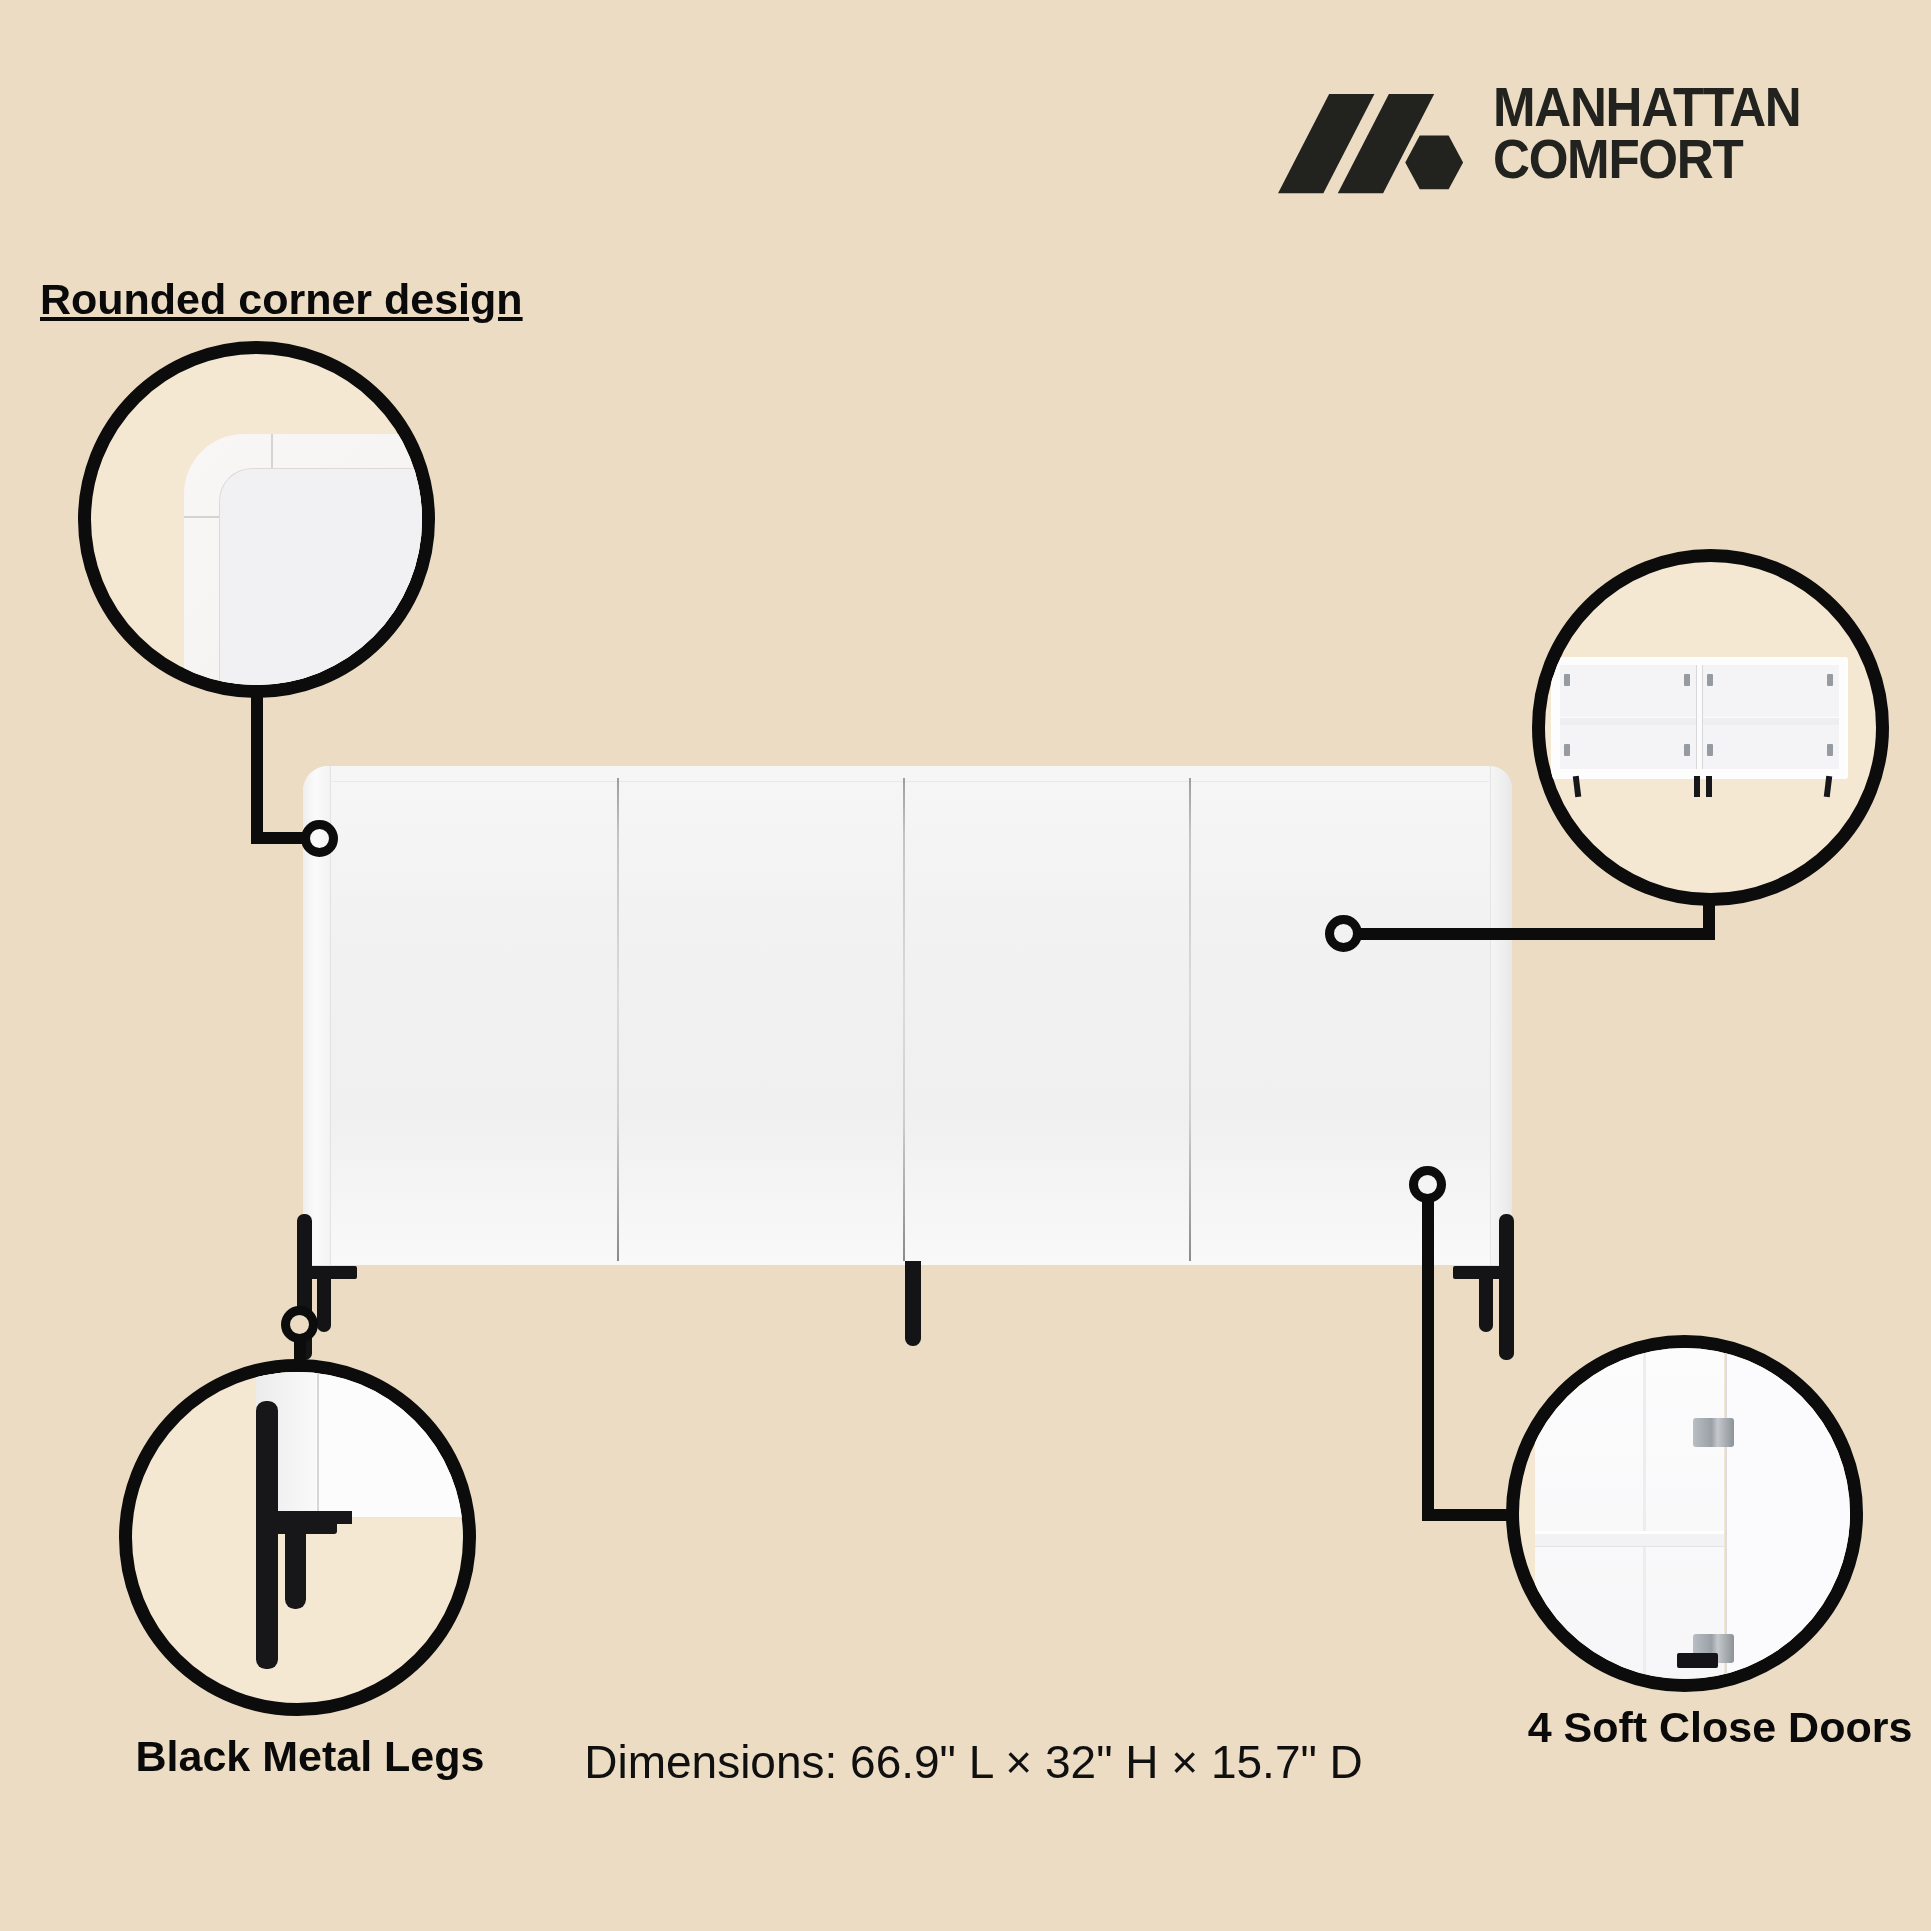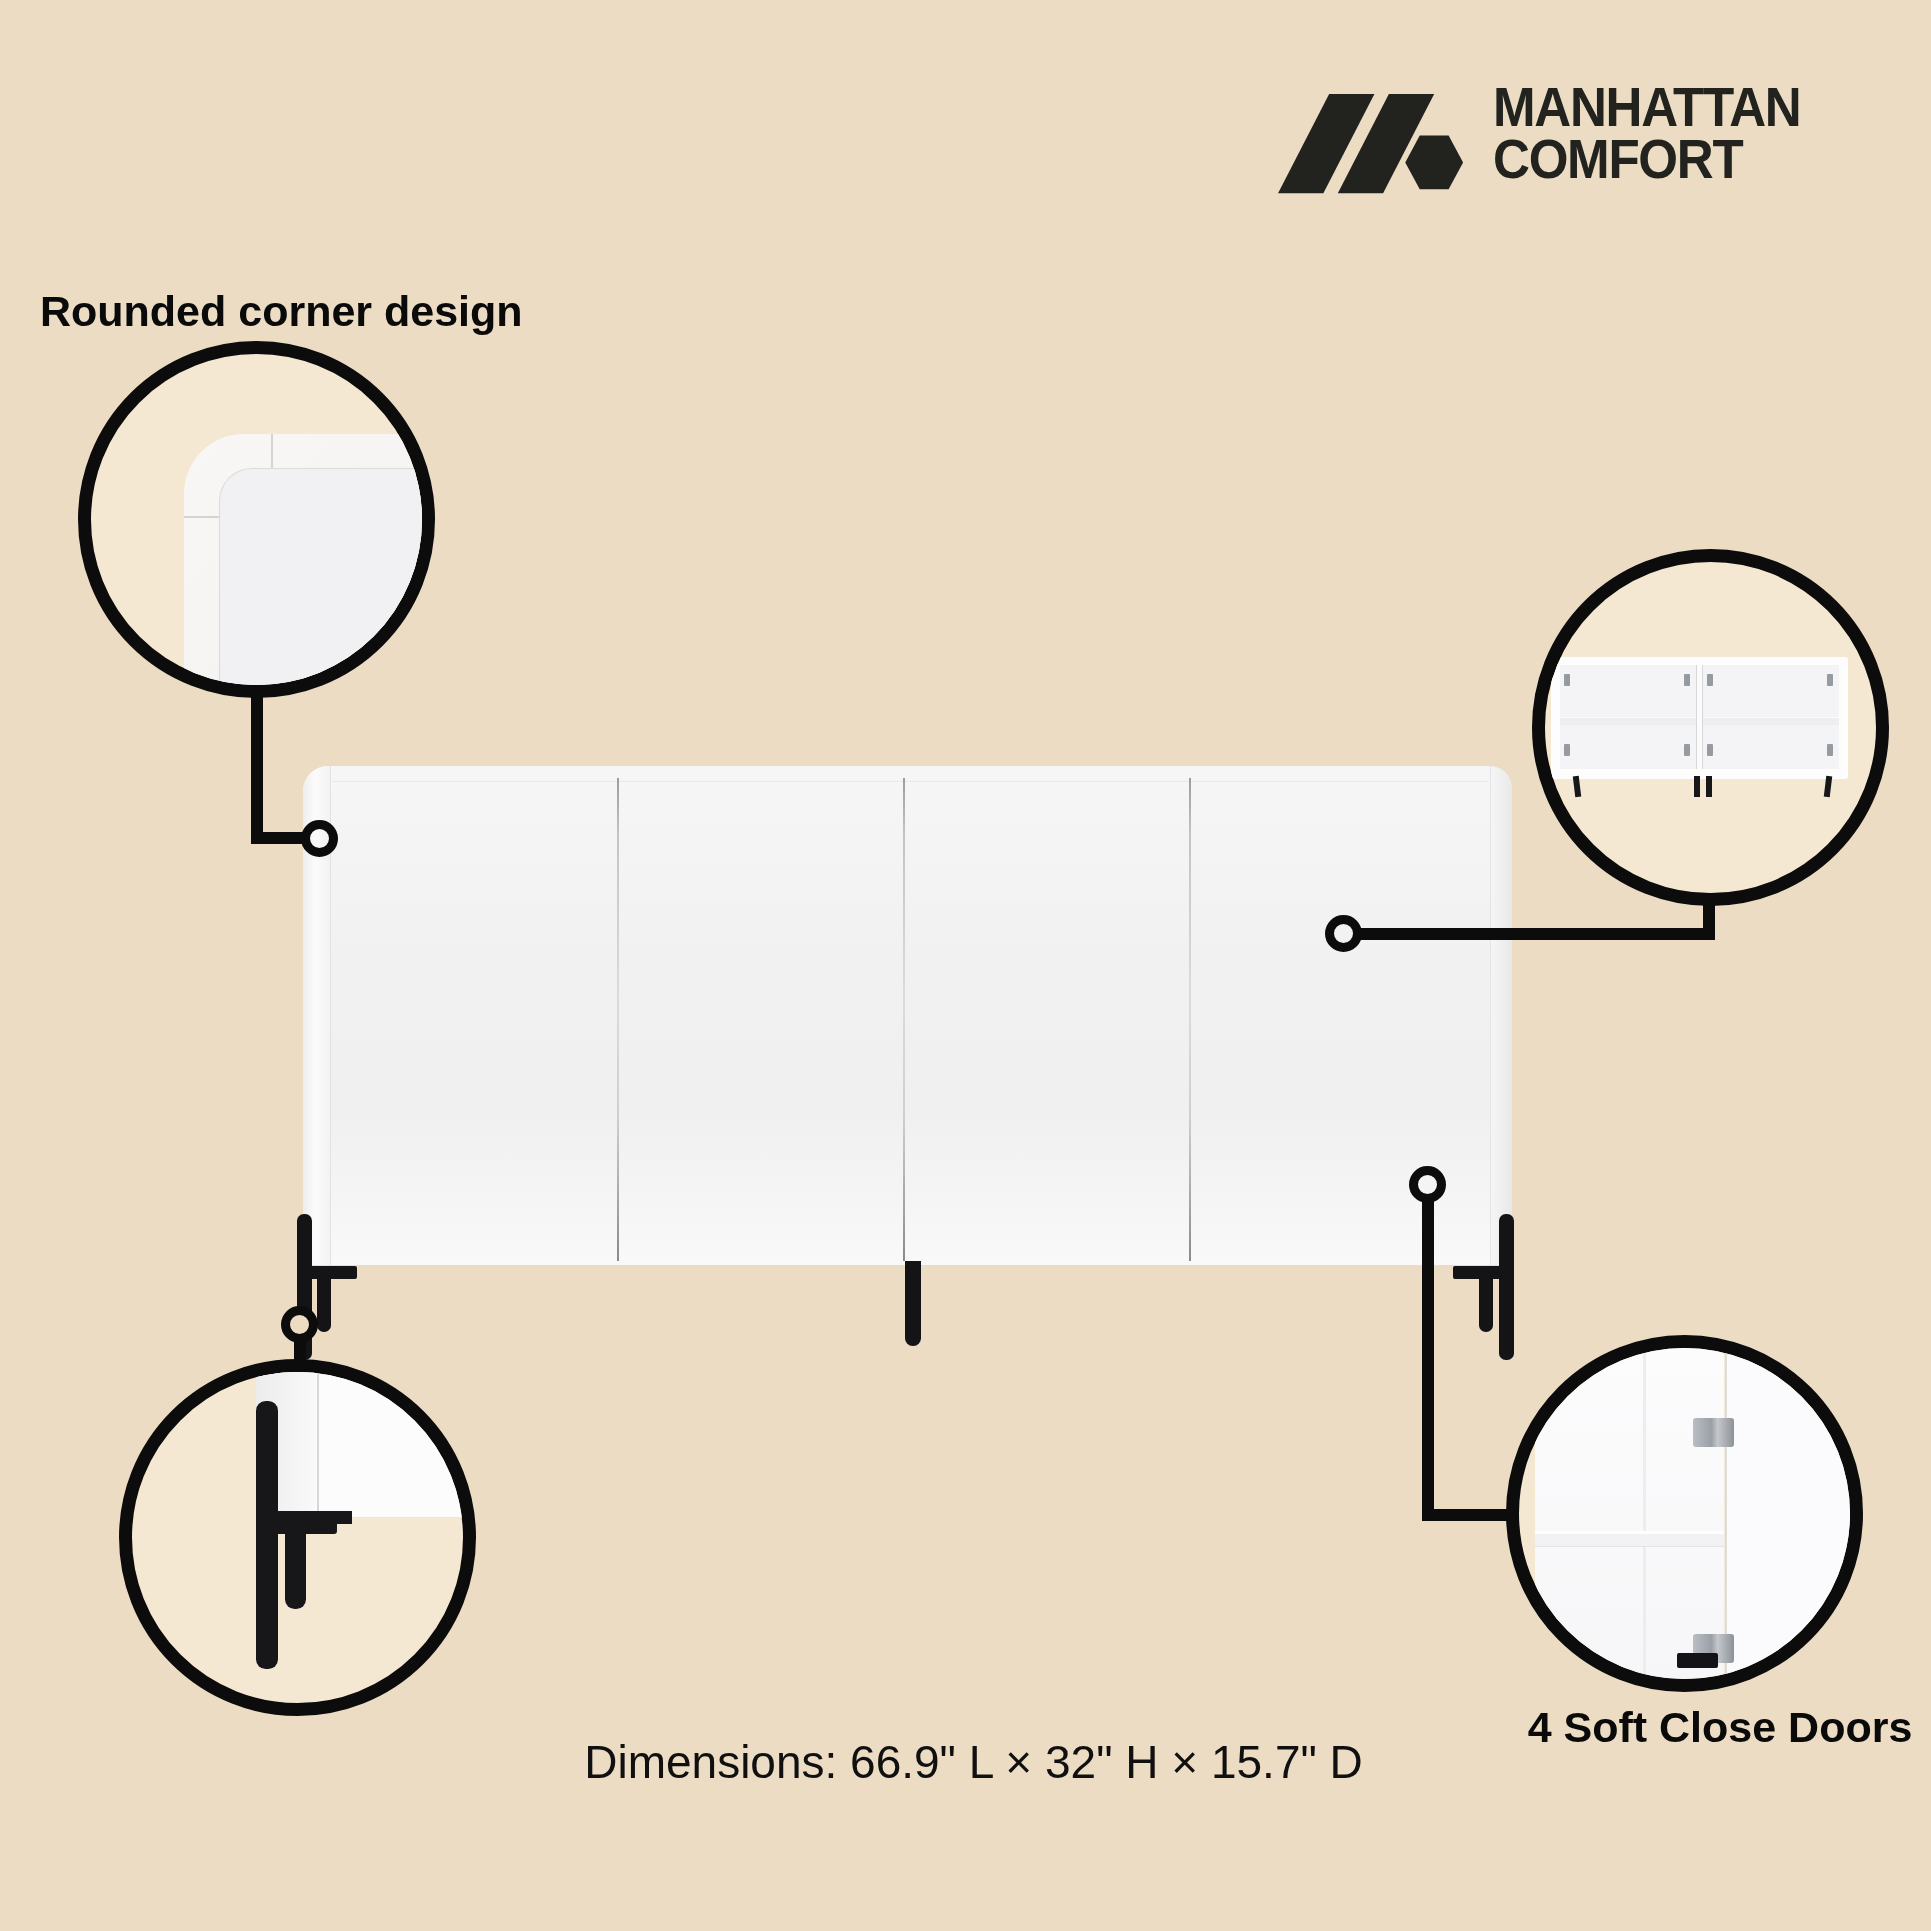--- a/index.html
+++ b/index.html
@@ -7,21 +7,21 @@
   #canvas{position:relative;width:1931px;height:1931px;background:#ebdcc3;overflow:hidden;margin-left:8px;}
 
   
   #logo-icon{position:absolute;left:1268px;top:93px;width:193px;height:106px;}
   #logo-text{position:absolute;left:1485px;top:81px;color:#22221f;font-weight:700;
              font-size:55px;line-height:52px;letter-spacing:-1.4px;
              transform:scaleX(0.93);transform-origin:left top;white-space:nowrap;}
 
   
   .label{position:absolute;color:#0a0a0a;font-weight:700;font-size:43px;line-height:52px;white-space:nowrap;z-index:6;}
-  #lbl-corner{left:32px;top:285px;}
+  #lbl-corner{left:32px;top:273px;text-decoration:underline;}
   #lbl-shelves{left:1485px;top:406px;line-height:70px;}
   #lbl-legs{left:109px;top:1730px;width:386px;text-align:center;}
   #lbl-doors{left:1519px;top:1701px;width:386px;text-align:center;}
   #dimensions{position:absolute;left:0;top:1735px;width:1931px;text-align:center;
               font-size:46px;font-weight:400;color:#101010;z-index:6;}
 
   
   #cabinet{position:absolute;left:295px;top:766px;width:1209px;height:499px;z-index:1;
            background:linear-gradient(180deg,#f6f6f7 0%,#f1f1f2 40%,#f0f0f1 70%,#f9f9fa 100%);
            border-radius:25px 25px 7.7px 7.7px;}
@@ -95,20 +95,21 @@
     </svg>
     <div id="logo-text">
       <div>MANHATTAN</div>
       <div>COMFORT</div>
     </div>
   </div>
 
   <div class="label" id="lbl-corner">Rounded corner design</div>
   <div class="label" id="lbl-shelves">
   </div>
+  <div class="label" id="lbl-legs">Black Metal Legs</div>
   <div class="label" id="lbl-doors">4 Soft Close Doors</div>
   <div id="dimensions">Dimensions: 66.9" L × 32" H × 15.7" D</div>
 
   <div id="cabinet">
     <div class="edge-left"></div>
     <div class="edge-right"></div>
     <div class="topline"></div>
     <div class="seam" id="seam1"></div>
     <div class="seam" id="seam2"></div>
     <div class="seam" id="seam3"></div>

